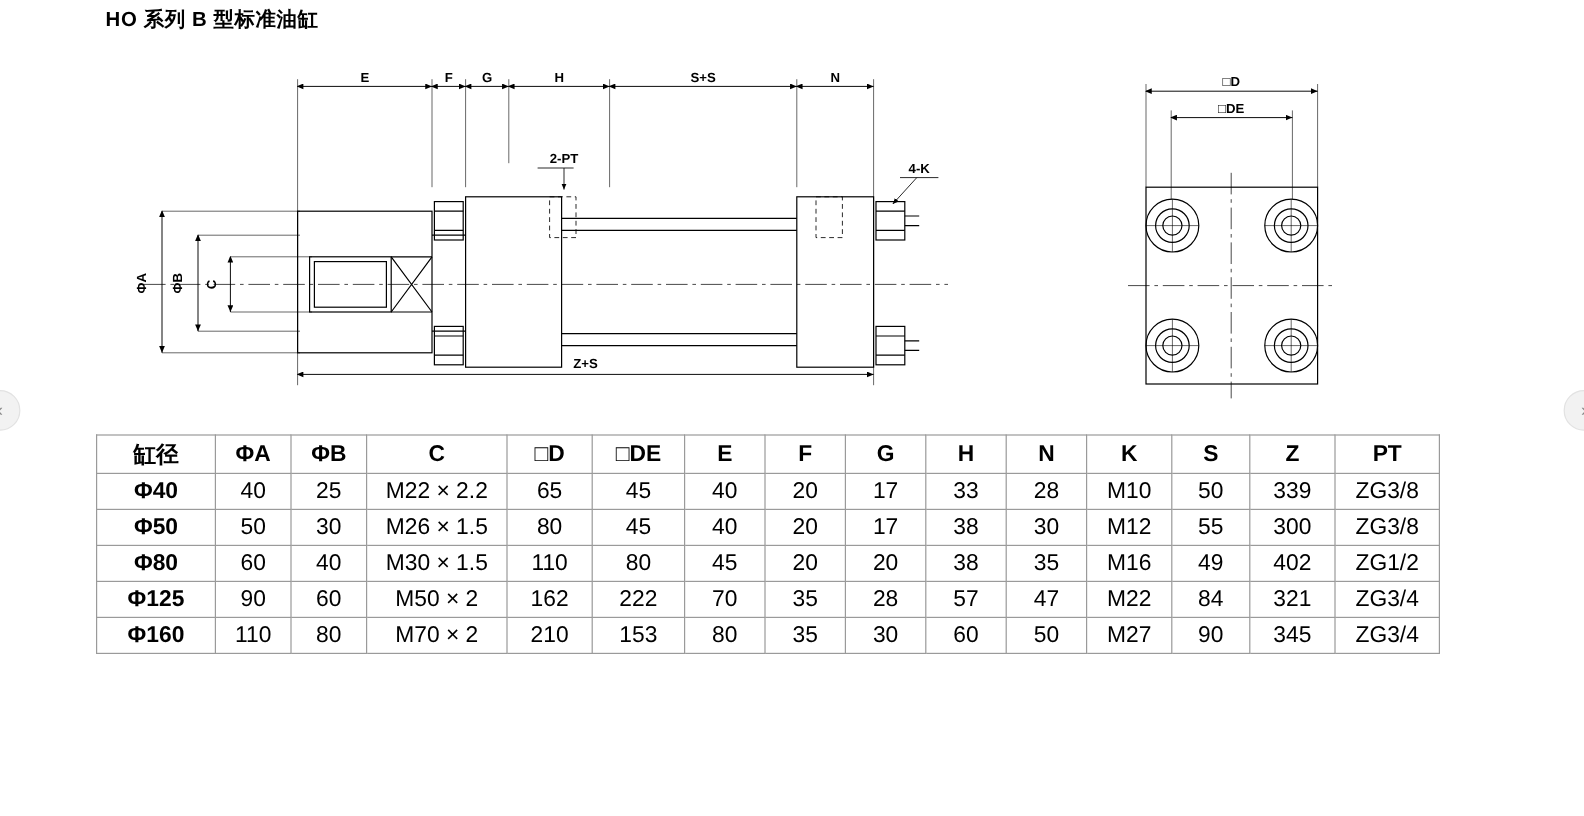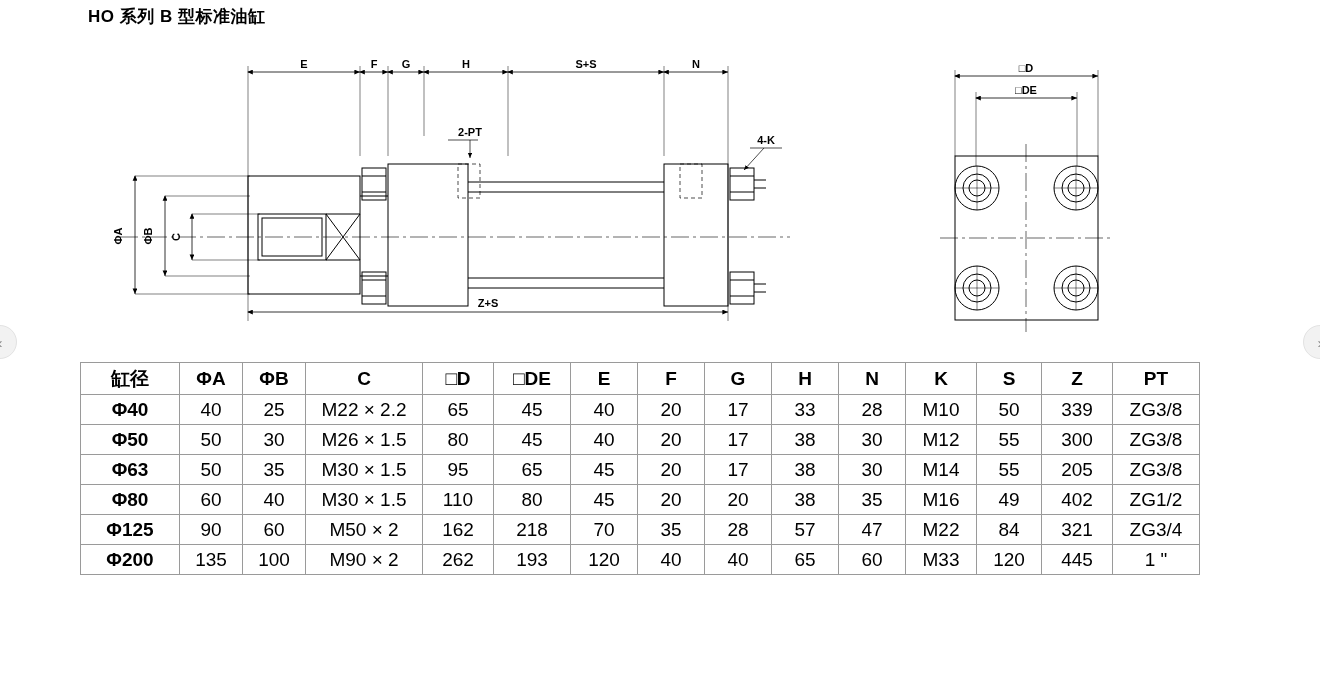--- a/index.html
+++ b/index.html
@@ -315,37 +315,20 @@
       <td>20</td>
       <td>17</td>
       <td>38</td>
       <td>30</td>
       <td>M12</td>
       <td>55</td>
       <td>300</td>
       <td>ZG3/8</td>
     </tr>
     <tr>
-      <td>Φ63</td>
-      <td>50</td>
-      <td>35</td>
-      <td>M30 × 1.5</td>
-      <td>95</td>
-      <td>65</td>
-      <td>45</td>
-      <td>20</td>
-      <td>17</td>
-      <td>38</td>
-      <td>30</td>
-      <td>M14</td>
-      <td>55</td>
-      <td>205</td>
-      <td>ZG3/8</td>
-    </tr>
-    <tr>
       <td>Φ80</td>
       <td>60</td>
       <td>40</td>
       <td>M30 × 1.5</td>
       <td>110</td>
       <td>80</td>
       <td>45</td>
       <td>20</td>
       <td>20</td>
       <td>38</td>
@@ -354,42 +337,42 @@
       <td>49</td>
       <td>402</td>
       <td>ZG1/2</td>
     </tr>
     <tr>
       <td>Φ125</td>
       <td>90</td>
       <td>60</td>
       <td>M50 × 2</td>
       <td>162</td>
-      <td>218</td>
+      <td>222</td>
       <td>70</td>
       <td>35</td>
       <td>28</td>
       <td>57</td>
       <td>47</td>
       <td>M22</td>
       <td>84</td>
       <td>321</td>
       <td>ZG3/4</td>
     </tr>
     <tr>
-      <td>Φ200</td>
-      <td>135</td>
-      <td>100</td>
-      <td>M90 × 2</td>
-      <td>262</td>
-      <td>193</td>
-      <td>120</td>
-      <td>40</td>
-      <td>40</td>
-      <td>65</td>
+      <td>Φ160</td>
+      <td>110</td>
+      <td>80</td>
+      <td>M70 × 2</td>
+      <td>210</td>
+      <td>153</td>
+      <td>80</td>
+      <td>35</td>
+      <td>30</td>
       <td>60</td>
-      <td>M33</td>
-      <td>120</td>
-      <td>445</td>
-      <td>1 "</td>
+      <td>50</td>
+      <td>M27</td>
+      <td>90</td>
+      <td>345</td>
+      <td>ZG3/4</td>
     </tr>
   </tbody>
 </table>
 
 </body></html>

